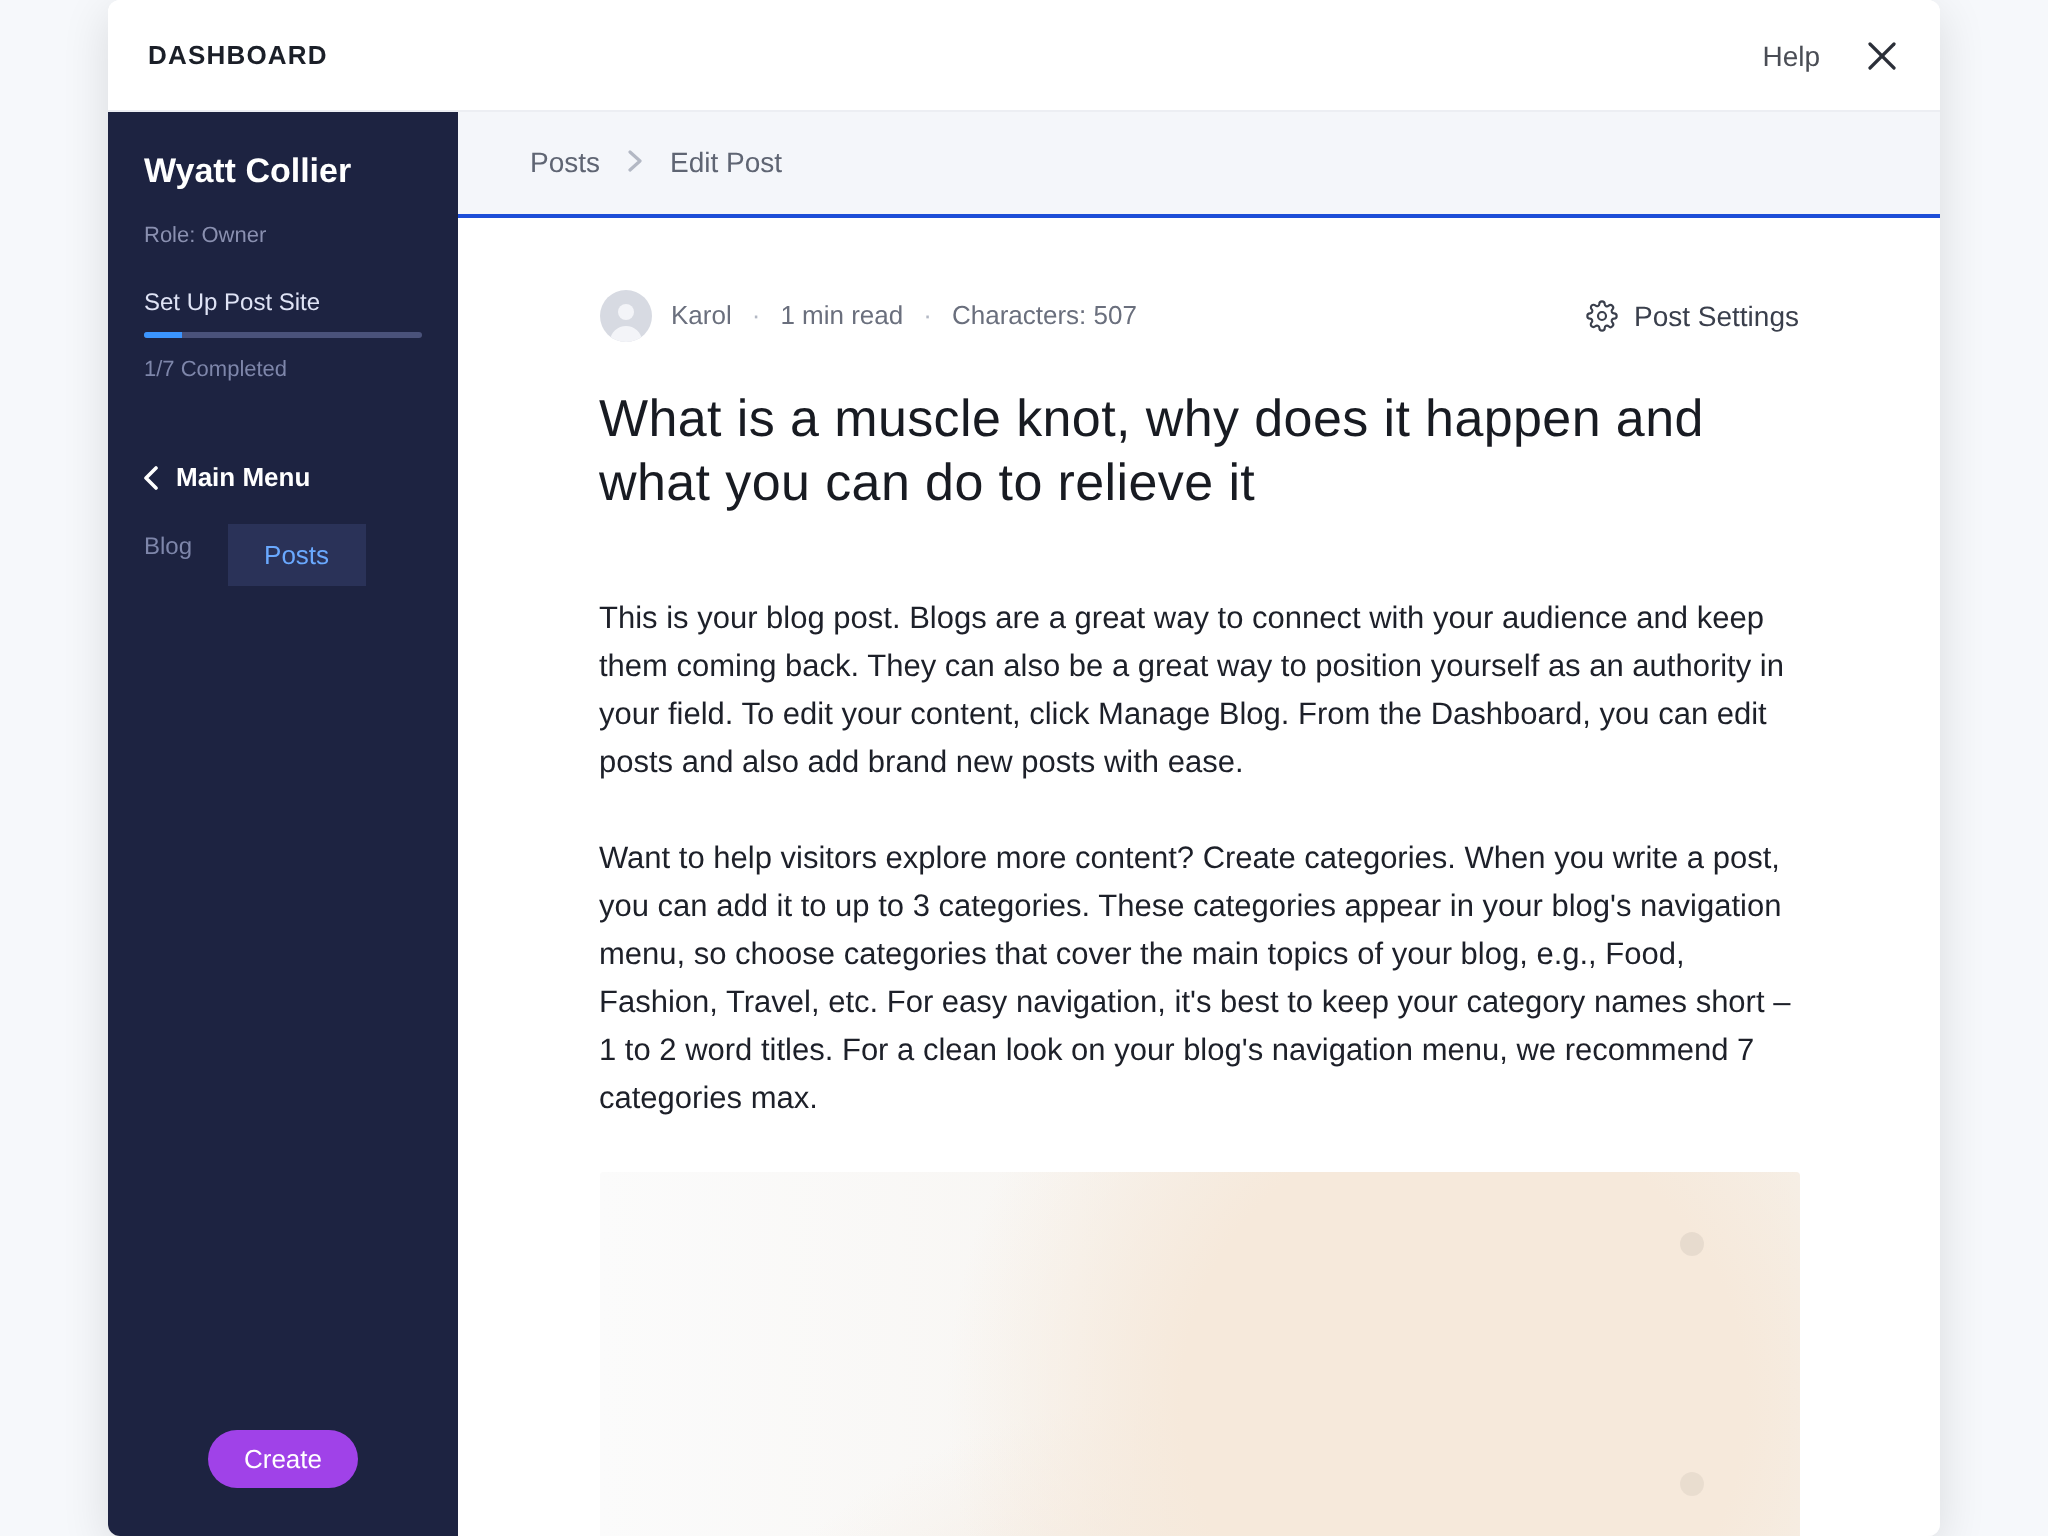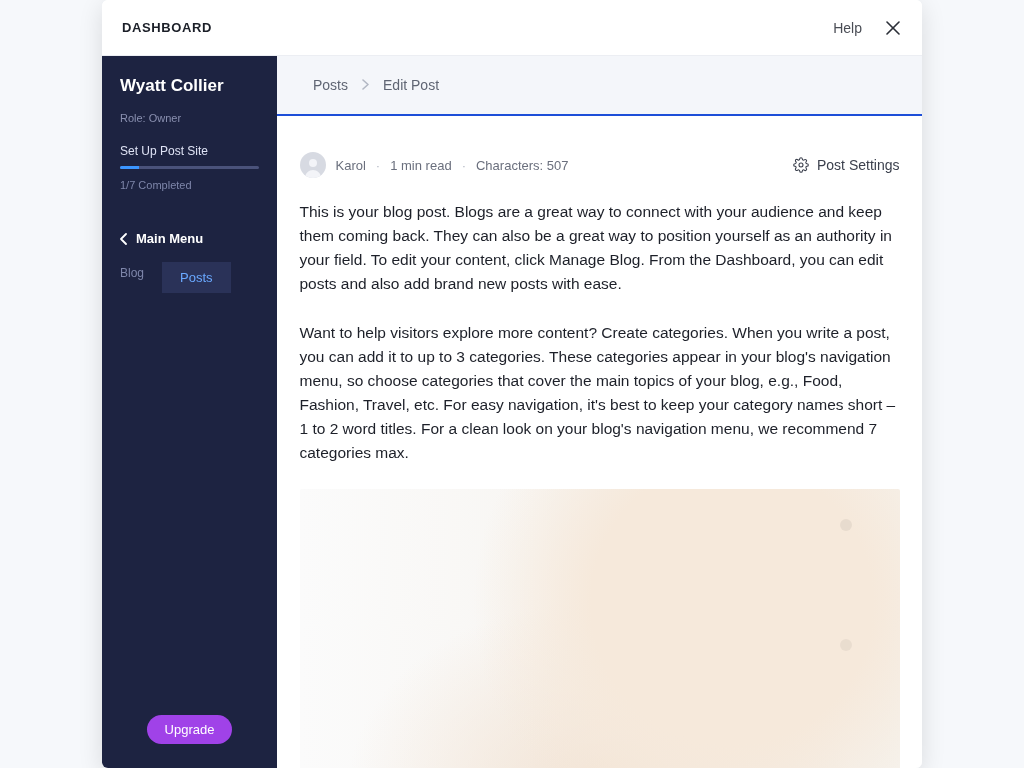--- a/index.html
+++ b/index.html
@@ -1,18 +1,18 @@
 <!DOCTYPE html>
 <html><head>
 <meta charset="utf-8">
 <style>
   * { margin: 0; padding: 0; box-sizing: border-box; }
   html, body { height: 100%; font-family: -apple-system, BlinkMacSystemFont, "Segoe UI", Helvetica, Arial, sans-serif; background: #f6f8fb; }
   .app {
-    width: 820px; height: 768px; margin: 0 auto; position: relative; overflow: hidden;
+    width: 916px; height: 768px; margin: 0 auto; position: relative; overflow: hidden;
     border-radius: 6px; box-shadow: 0 6px 24px rgba(0,0,0,0.12);
     background: #fff;
   }
   
   .topbar {
     height: 56px; display: flex; align-items: center; justify-content: space-between;
     padding: 0 20px; border-bottom: 1px solid #eceef3; background: #fff;
   }
   .topbar-title { font-size: 13px; font-weight: 700; letter-spacing: 0.6px; color: #1b1f28; }
   .topbar-right { display: flex; align-items: center; gap: 22px; }
@@ -124,21 +124,21 @@
         <span>Main Menu</span>
       </div>
 
       <nav class="sb-nav">
         <div class="sb-nav-item muted">Blog</div>
         <div class="sb-nav-item active">Posts</div>
       </nav>
 
       <div class="sidebar-spacer"></div>
 
-      <button class="upgrade-btn">Upgrade</button>
+      <button class="upgrade-btn">Create</button>
     </aside>
 
     <main class="main">
       <div class="crumbs">
         <span class="crumb">Posts</span>
         <span class="sep">
           <svg width="7" height="11" viewBox="0 0 7 11" fill="none" stroke="#b3b8c4" stroke-width="1.6" stroke-linecap="round" stroke-linejoin="round">
               <polyline points="1,1 6,5.5 1,10"></polyline>
             </svg>
         </span>
@@ -164,20 +164,21 @@
             </div>
             <div class="meta-right">
               <svg width="16" height="16" viewBox="0 0 24 24" fill="none" stroke-width="1.6" stroke-linecap="round" stroke-linejoin="round">
                   <circle cx="12" cy="12" r="3"></circle>
                   <path d="M19.4 15a1.7 1.7 0 0 0 .34 1.87l.06.06a2 2 0 1 1-2.83 2.83l-.06-.06a1.7 1.7 0 0 0-1.87-.34 1.7 1.7 0 0 0-1 1.56V21a2 2 0 0 1-4 0v-.09a1.7 1.7 0 0 0-1.11-1.56 1.7 1.7 0 0 0-1.87.34l-.06.06a2 2 0 1 1-2.83-2.83l.06-.06a1.7 1.7 0 0 0 .34-1.87 1.7 1.7 0 0 0-1.56-1H3a2 2 0 0 1 0-4h.09a1.7 1.7 0 0 0 1.56-1.11 1.7 1.7 0 0 0-.34-1.87l-.06-.06a2 2 0 1 1 2.83-2.83l.06.06a1.7 1.7 0 0 0 1.87.34H9a1.7 1.7 0 0 0 1-1.56V3a2 2 0 0 1 4 0v.09a1.7 1.7 0 0 0 1 1.56 1.7 1.7 0 0 0 1.87-.34l.06-.06a2 2 0 1 1 2.83 2.83l-.06.06a1.7 1.7 0 0 0-.34 1.87V9a1.7 1.7 0 0 0 1.56 1H21a2 2 0 0 1 0 4h-.09a1.7 1.7 0 0 0-1.56 1z"></path>
                 </svg>
               <span>Post Settings</span>
             </div>
           </div>
 
+          <h1 class="post-title">What is a muscle knot, why does it happen and what you can do to relieve it</h1>
 
           <div class="post-body">
             <p>This is your blog post. Blogs are a great way to connect with your audience and keep them coming back. They can also be a great way to position yourself as an authority in your field. To edit your content, click Manage Blog. From the Dashboard, you can edit posts and also add brand new posts with ease.</p>
             <p>Want to help visitors explore more content? Create categories. When you write a post, you can add it to up to 3 categories. These categories appear in your blog's navigation menu, so choose categories that cover the main topics of your blog, e.g., Food, Fashion, Travel, etc. For easy navigation, it's best to keep your category names short – 1 to 2 word titles. For a clean look on your blog's navigation menu, we recommend 7 categories max.</p>
           </div>
 
           <div class="post-image"></div>
         </div>
       </div>
     </main>

